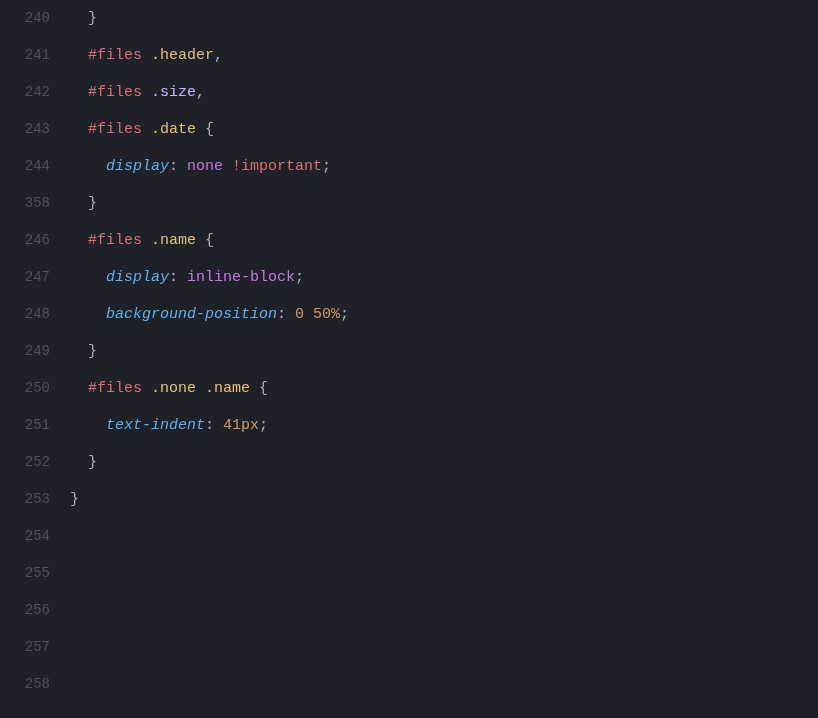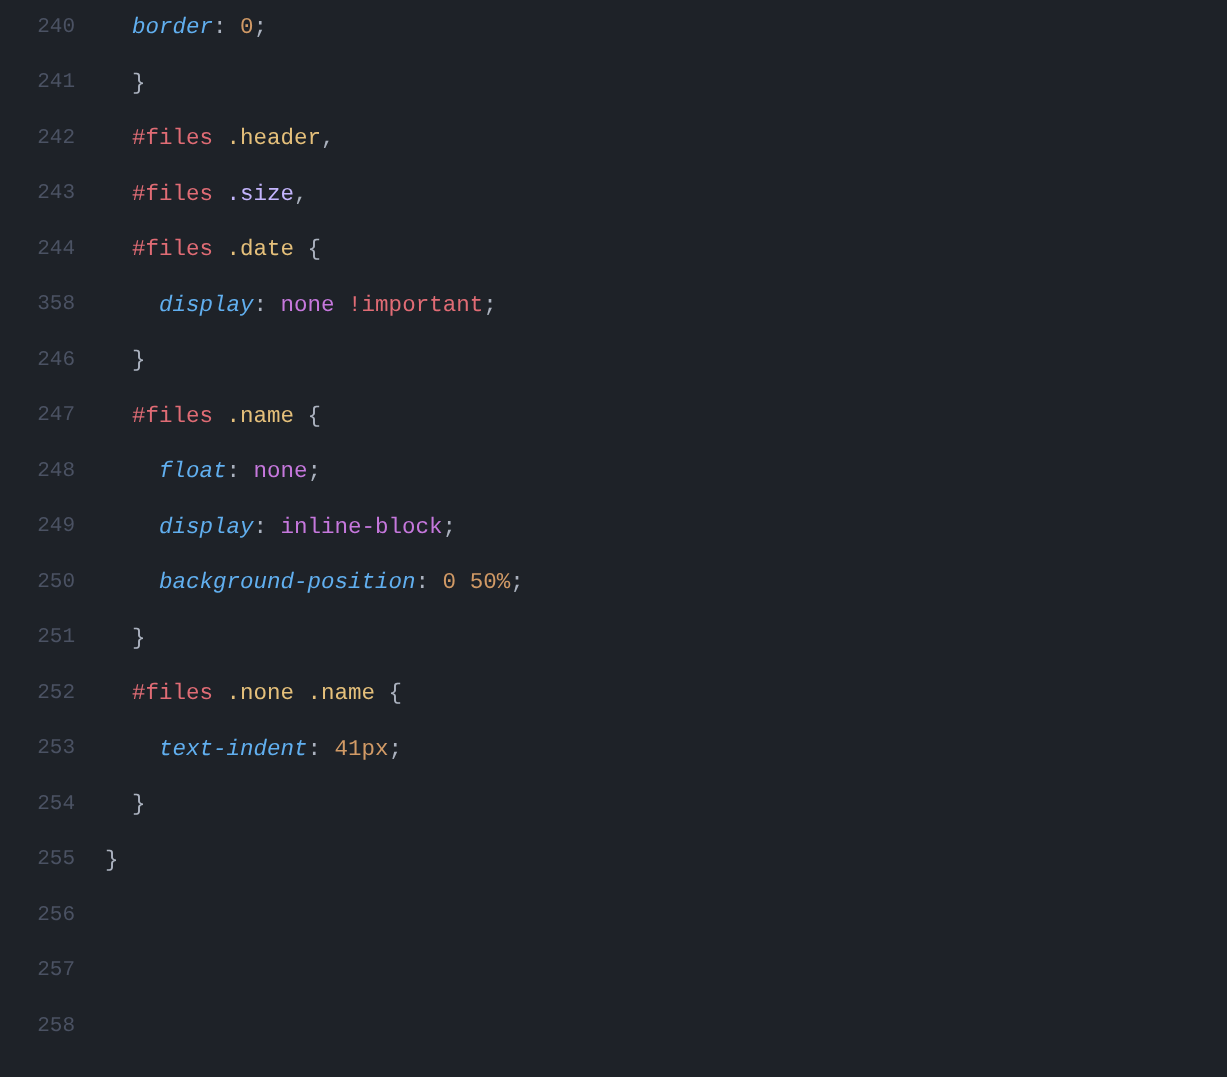--- a/index.html
+++ b/index.html
@@ -75,29 +75,27 @@
       <span class="line-number">251</span>
       <span class="line-number">252</span>
       <span class="line-number">253</span>
       <span class="line-number">254</span>
       <span class="line-number">255</span>
       <span class="line-number">256</span>
       <span class="line-number">257</span>
       <span class="line-number">258</span>
     </div>
   <div class="code-content" id="code-content">
-      <span class="code-line"><span style="color: rgb(171, 178, 191);">  </span><span style="color: rgb(97, 175, 239); font-style: italic;">border</span><span style="color: rgb(171, 178, 191);">: </span><span style="color: rgb(209, 154, 102);">0</span><span style="color: rgb(171, 178, 191);">;</span></span>
       <span class="code-line"><span style="color: rgb(171, 178, 191);">  </span><span style="color: rgb(171, 178, 191);">}</span></span>
       <span class="code-line"><span style="color: rgb(171, 178, 191);">  </span><span style="color: rgb(224, 108, 117);">#files</span><span style="color: rgb(229, 192, 123);"> .header</span><span style="color: rgb(171, 178, 191);">,</span></span>
       <span class="code-line"><span style="color: rgb(171, 178, 191);">  </span><span style="color: rgb(224, 108, 117);">#files</span><span style="color: #c4b5fd;"> .size</span><span style="color: rgb(171, 178, 191);">,</span></span>
       <span class="code-line"><span style="color: rgb(171, 178, 191);">  </span><span style="color: rgb(224, 108, 117);">#files</span><span style="color: rgb(229, 192, 123);"> .date</span><span style="color: rgb(171, 178, 191);"> </span><span style="color: rgb(171, 178, 191);">{</span></span>
       <span class="code-line"><span style="color: rgb(171, 178, 191);">    </span><span style="color: rgb(97, 175, 239); font-style: italic;">display</span><span style="color: rgb(171, 178, 191);">: </span><span style="color: rgb(198, 120, 221);">none</span><span style="color: rgb(171, 178, 191);"> </span><span style="color: rgb(224, 108, 117);">!important</span><span style="color: rgb(171, 178, 191);">;</span></span>
       <span class="code-line"><span style="color: rgb(171, 178, 191);">  </span><span style="color: rgb(171, 178, 191);">}</span></span>
       <span class="code-line"><span style="color: rgb(171, 178, 191);">  </span><span style="color: rgb(224, 108, 117);">#files</span><span style="color: rgb(229, 192, 123);"> .name</span><span style="color: rgb(171, 178, 191);"> </span><span style="color: rgb(171, 178, 191);">{</span></span>
-      <span class="code-line"><span style="color: rgb(171, 178, 191);">    </span><span style="color: rgb(97, 175, 239); font-style: italic;">float</span><span style="color: rgb(171, 178, 191);">: </span><span style="color: rgb(198, 120, 221);">none</span><span style="color: rgb(171, 178, 191);">;</span></span>
       <span class="code-line"><span style="color: rgb(171, 178, 191);">    </span><span style="color: rgb(97, 175, 239); font-style: italic;">display</span><span style="color: rgb(171, 178, 191);">: </span><span style="color: rgb(198, 120, 221);">inline-block</span><span style="color: rgb(171, 178, 191);">;</span></span>
       <span class="code-line"><span style="color: rgb(171, 178, 191);">    </span><span style="color: rgb(97, 175, 239); font-style: italic;">background-position</span><span style="color: rgb(171, 178, 191);">: </span><span style="color: rgb(209, 154, 102);">0</span><span style="color: rgb(171, 178, 191);"> </span><span style="color: rgb(209, 154, 102);">50%</span><span style="color: rgb(171, 178, 191);">;</span></span>
       <span class="code-line"><span style="color: rgb(171, 178, 191);">  </span><span style="color: rgb(171, 178, 191);">}</span></span>
       <span class="code-line"><span style="color: rgb(171, 178, 191);">  </span><span style="color: rgb(224, 108, 117);">#files</span><span style="color: rgb(229, 192, 123);"> .none</span><span style="color: rgb(229, 192, 123);"> .name</span><span style="color: rgb(171, 178, 191);"> </span><span style="color: rgb(171, 178, 191);">{</span></span>
       <span class="code-line"><span style="color: rgb(171, 178, 191);">    </span><span style="color: rgb(97, 175, 239); font-style: italic;">text-indent</span><span style="color: rgb(171, 178, 191);">: </span><span style="color: rgb(209, 154, 102);">41px</span><span style="color: rgb(171, 178, 191);">;</span></span>
       <span class="code-line"><span style="color: rgb(171, 178, 191);">  </span><span style="color: rgb(171, 178, 191);">}</span></span>
       <span class="code-line"><span style="color: rgb(171, 178, 191);">}</span></span>
       <span class="code-line"></span>
     </div>
 </div>

